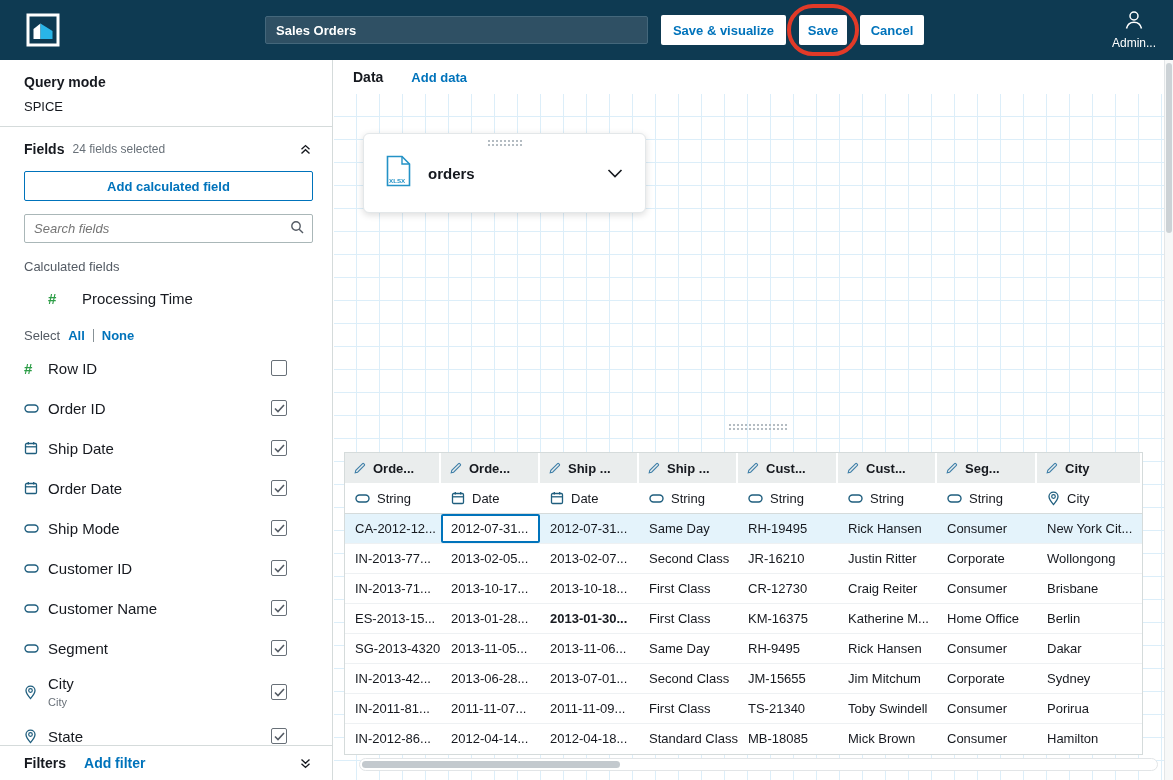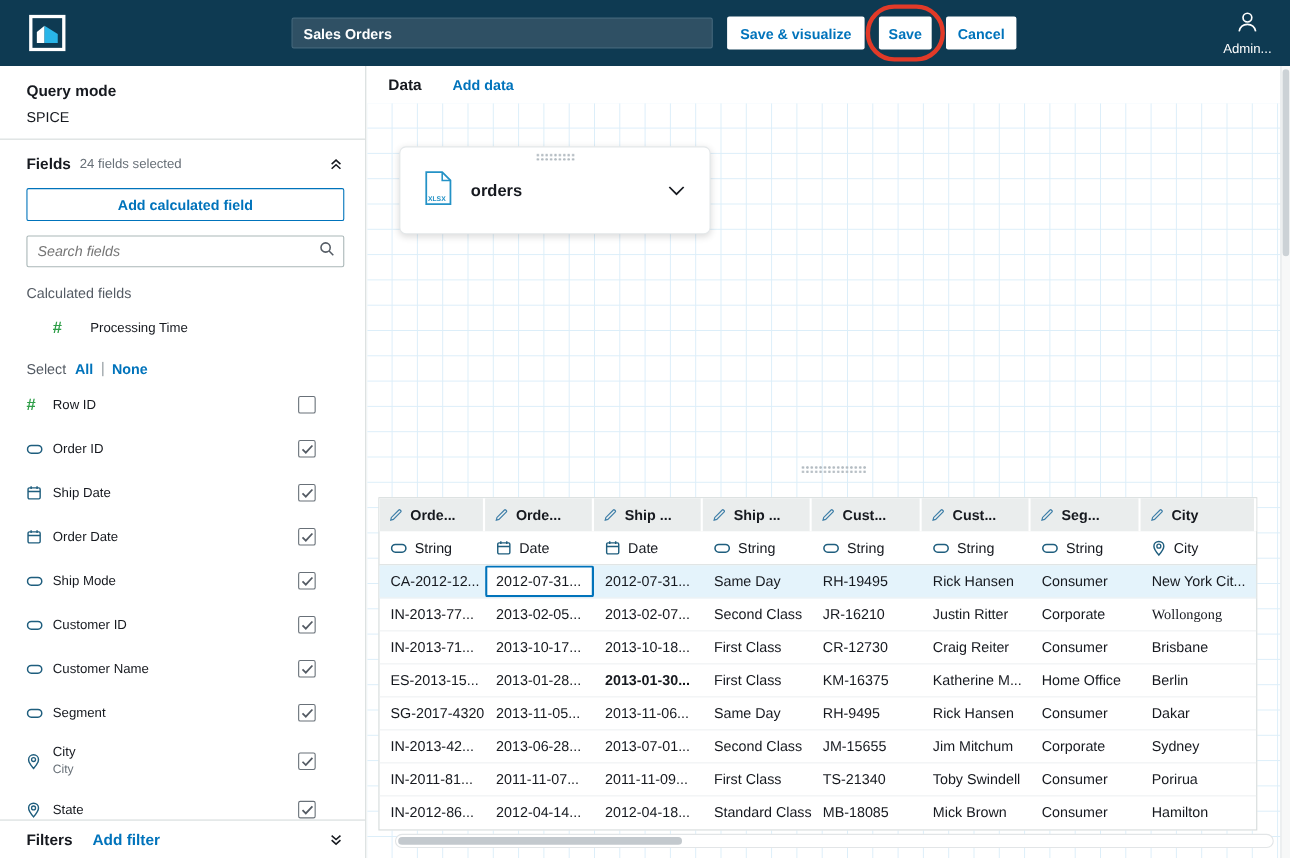--- a/index.html
+++ b/index.html
@@ -35,21 +35,21 @@
   .calc-item .f-label { margin-left:10px; }
   .select-row { display:flex; align-items:center; gap:8px; margin:16px 24px 0; height:18px; font-size:13px; }
   .select-word { color:#545b64; }
   .link { color:var(--accent,#0073bb); font-weight:bold; cursor:pointer; }
   .vsep { width:0; height:13px; border-left:1px solid #879196; }
   .field-list { margin-top:4px; }
   .field-row { display:flex; align-items:center; height:40px; padding:0 45px 0 24px; cursor:pointer; }
   .field-row.tall { height:48px; }
   .f-icon { width:24px; display:flex; align-items:center; flex:none; }
   .hash { font-weight:bold; color:var(--numeric_green,#2e9e48); font-size:15px; line-height:1; }
-  .f-label { flex:1; font-size:12px; color:#16191f; overflow:hidden; white-space:nowrap; }
+  .f-label { flex:1; font-size:15px; color:#16191f; overflow:hidden; white-space:nowrap; }
   .f-text { flex:1; overflow:hidden; }
   .f-text .f-label { flex:none; display:block; }
   .f-sub { font-size:11px; color:#687078; margin-top:2px; }
   .checkbox { width:16px; height:16px; border:1px solid #687078; border-radius:2px; background:#fff; display:flex; align-items:center; justify-content:center; flex:none; cursor:pointer; }
   .filters-bar { position:absolute; left:0; right:0; bottom:0; height:35px; background:#fff; border-top:1px solid #d5dbdb; display:flex; align-items:center; padding:0 20px 0 24px; z-index:5; }
   .filters-title { font-size:14px; font-weight:bold; color:#16191f; }
   .addfilter { font-size:14px; color:var(--accent,#0073bb); font-weight:bold; margin-left:18px; flex:1; cursor:pointer; }
 
   
   .main { position:absolute; left:334px; top:60px; right:0; bottom:0; background:#fff; }
@@ -479,21 +479,21 @@
               <div class="td" style="width: 105px;">New York Cit...</div>
             </div>
             <div class="trow">
               <div class="td" style="width: 96px;">IN-2013-77...</div>
               <div class="td" style="width: 99px;">2013-02-05...</div>
               <div class="td" style="width: 99px;">2013-02-07...</div>
               <div class="td" style="width: 99px;">Second Class</div>
               <div class="td" style="width: 100px;">JR-16210</div>
               <div class="td" style="width: 99px;">Justin Ritter</div>
               <div class="td" style="width: 100px;">Corporate</div>
-              <div class="td" style="width: 105px; font-family: Liberation Serif, serif;">Wollongong</div>
+              <div class="td" style="width: 105px;">Wollongong</div>
             </div>
             <div class="trow">
               <div class="td" style="width: 96px;">IN-2013-71...</div>
               <div class="td" style="width: 99px;">2013-10-17...</div>
               <div class="td" style="width: 99px;">2013-10-18...</div>
               <div class="td" style="width: 99px;">First Class</div>
               <div class="td" style="width: 100px;">CR-12730</div>
               <div class="td" style="width: 99px;">Craig Reiter</div>
               <div class="td" style="width: 100px;">Consumer</div>
               <div class="td" style="width: 105px;">Brisbane</div>
@@ -502,21 +502,21 @@
               <div class="td" style="width: 96px;">ES-2013-15...</div>
               <div class="td" style="width: 99px;">2013-01-28...</div>
               <div class="td" style="width: 99px; font-weight: bold;">2013-01-30...</div>
               <div class="td" style="width: 99px;">First Class</div>
               <div class="td" style="width: 100px;">KM-16375</div>
               <div class="td" style="width: 99px;">Katherine M...</div>
               <div class="td" style="width: 100px;">Home Office</div>
               <div class="td" style="width: 105px;">Berlin</div>
             </div>
             <div class="trow">
-              <div class="td" style="width: 96px;">SG-2017-4320</div>
+              <div class="td" style="width: 96px;">SG-2013-4320</div>
               <div class="td" style="width: 99px;">2013-11-05...</div>
               <div class="td" style="width: 99px;">2013-11-06...</div>
               <div class="td" style="width: 99px;">Same Day</div>
               <div class="td" style="width: 100px;">RH-9495</div>
               <div class="td" style="width: 99px;">Rick Hansen</div>
               <div class="td" style="width: 100px;">Consumer</div>
               <div class="td" style="width: 105px;">Dakar</div>
             </div>
             <div class="trow">
               <div class="td" style="width: 96px;">IN-2013-42...</div>

